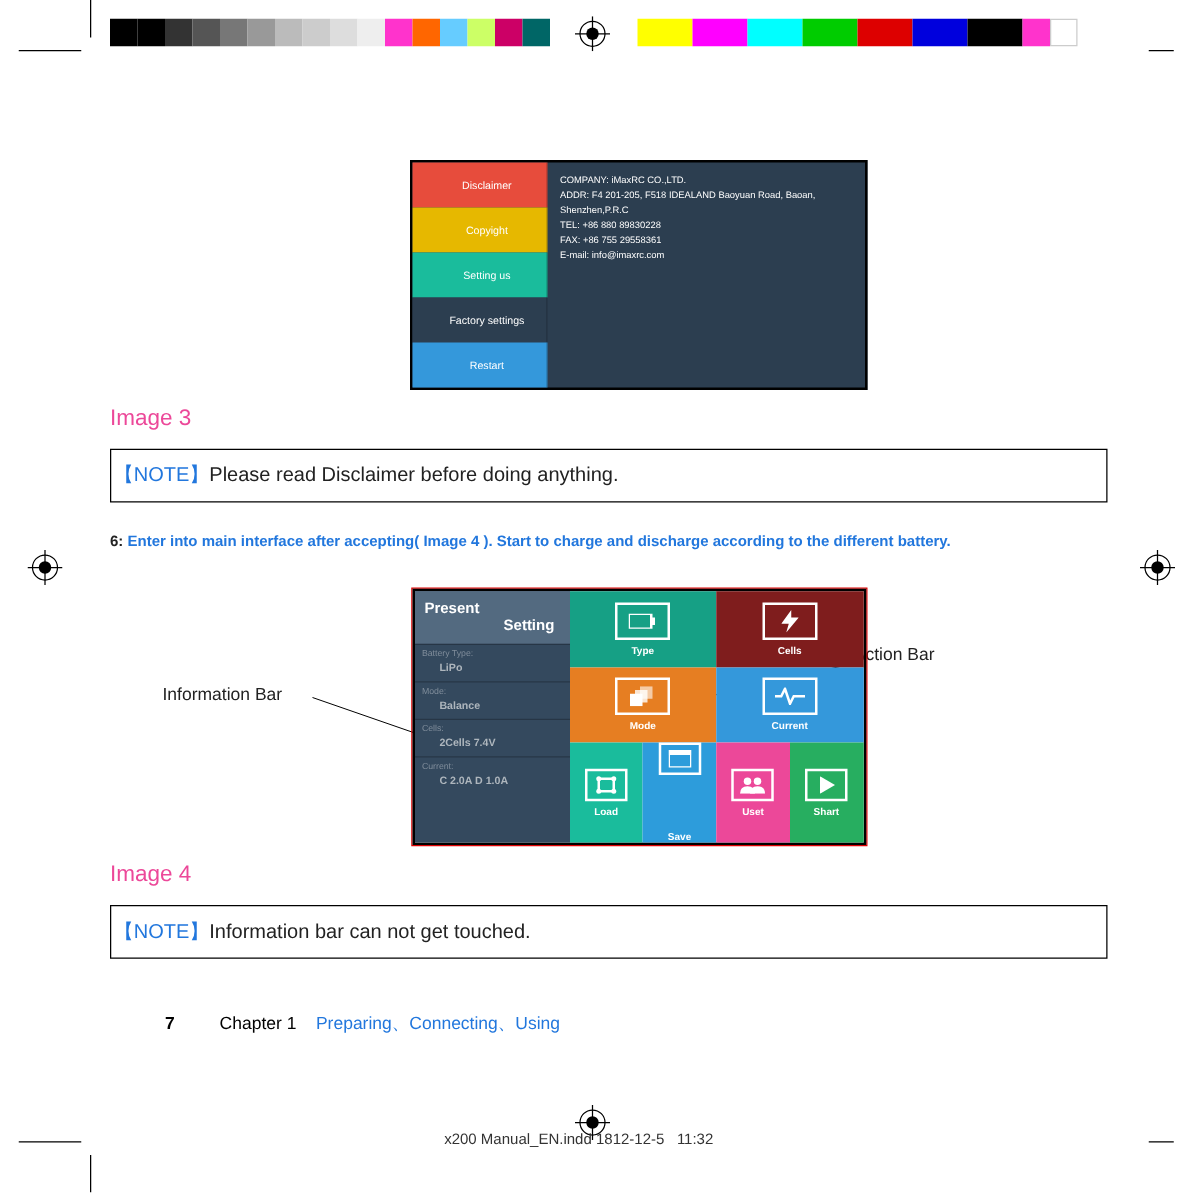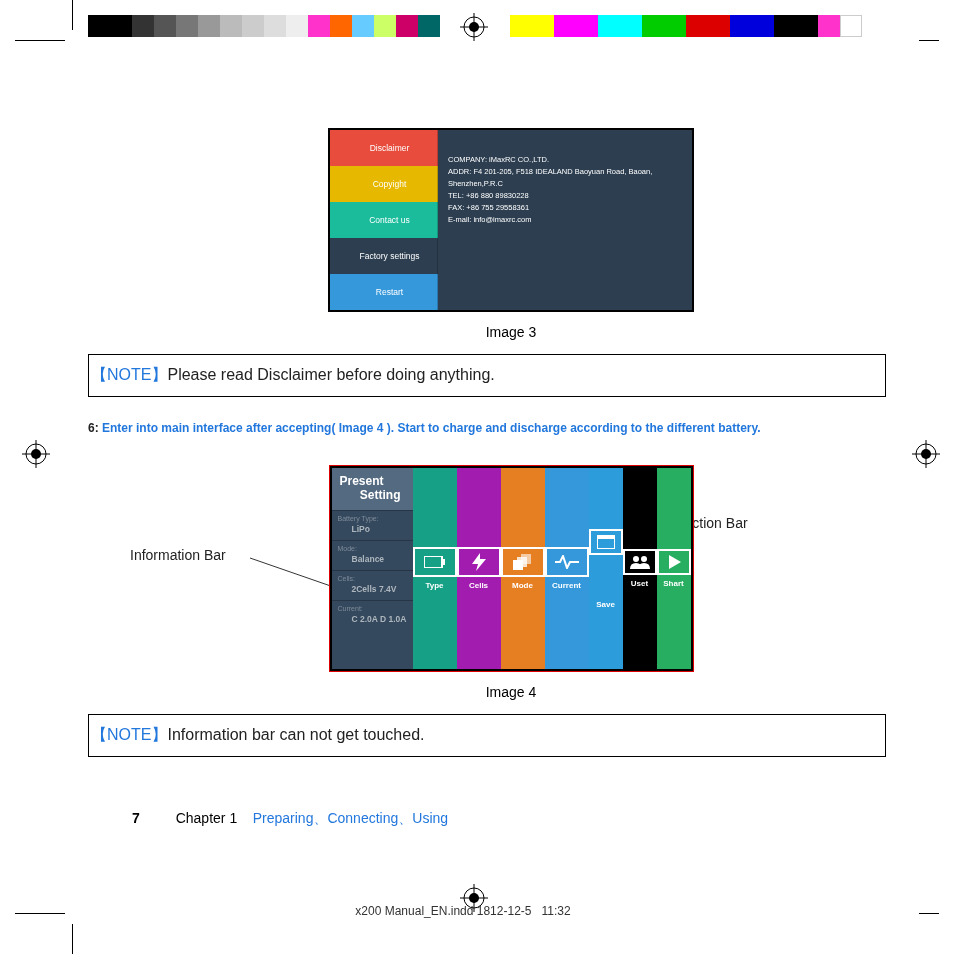--- a/index.html
+++ b/index.html
@@ -31,23 +31,23 @@
   
   
   .img3 { margin: 78px auto 0; width: 366px; border: 2px solid #000; display: flex; background: #2c3e50; }
   .img3-left { width: 108px; }
   .img3-left .btn { height: 36px; display: flex; align-items: center; justify-content: center; font-size: 8.5px; color: #fff; border-right:1px solid rgba(0,0,0,.2);padding-left:12px; }
   .b-red { background: #e74c3c; }
   .b-yel { background: #e6b800; }
   .b-teal { background: #1abc9c; }
   .b-dark { background: #2c3e50; }
   .b-blue { background: #3498db; }
-  .img3-right { flex: 1; padding: 24px 10px; font-size: 7.5px; line-height: 1.6; color: #fff; }
-  
-  .caption { text-align: center; font-size: 14px; margin: 12px 0 14px; color:#000000;}
+  .img3-right { flex: 1; padding: 8px 10px; font-size: 7.5px; line-height: 1.6; color: #fff; }
+  
+  .caption { text-align: left; font-size: 18px; margin: 12px 0 14px; color:#ec4899;}
   
   .note-box { margin: 0 48px 0 0; border: 1px solid #000; padding: 10px 2px; font-size: 16px; color: #222; }
   .note-tag { color: #2277dd; }
   
   .section-6 { margin: 22px 48px 0 0; font-size: 12px; line-height: 1.5; font-weight: bold; color: #2277dd; }
   .section-6 .num { color: #222; }
   
   .label-action { position: absolute; top: 465px; left: 595px; font-size: 14px; color:#222; }
   .label-info { position: absolute; top: 497px; left: 42px; font-size: 14px; color:#222;}
   
@@ -55,32 +55,32 @@
   .img4-wrap { margin: 28px auto 0; width: 365px; border: 1px solid #d00; position: relative; }
   .img4 { border: 2px solid #000; display: flex; height: 205px; }
   .info-bar { width: 124px; background: #34495e; }
   .present { background:#536a80; padding: 6px 8px 8px; }
   .present .t1 { color:#fff; font-weight:bold; font-size:12px; }
   .present .t2 { color:#fff; font-weight:bold; font-size:12px; text-align:right; padding-right:4px; }
   .info-row { border-top:1px solid rgba(0,0,0,.25); padding: 4px 6px 6px; }
   .info-row .lbl { font-size: 7px; color: #7f8c9a; }
   .info-row .val { font-size: 8.5px; color: #aeb6bd; font-weight:bold; padding-left: 14px; margin-top:2px; }
   
-  .action-bar { flex:1; display:flex; flex-direction:row; }
+  .action-bar { flex:1; display:flex; flex-direction:column; }
   .arow { flex:1; display:flex; }
   .tile { flex:1; display:flex; flex-direction:column; align-items:center; justify-content:center; gap:4px; }
   .tile .iconbox { width: 44px; height: 30px; border: 2px solid #fff; display:flex; align-items:center; justify-content:center; }
   .tile .tl { font-size: 8px; color:#fff; font-weight:bold; }
   .t-green { background:#16a085; }
-  .t-yel { background:#a21caf; }
+  .t-yel { background:#7f1d1d; }
   .t-orange{ background:#e67e22; }
   .t-blue { background:#3498db; }
   .t-teal { background:#1abc9c; }
   .t-lblue{ background:#2d9cdb;gap:45px; }
-  .t-red  { background:#000000; }
+  .t-red  { background:#ec4899; }
   .t-grn2 { background:#27ae60; }
   .small-tile .iconbox { width:34px; height:26px; }
   
   .chapter { position:absolute; bottom: 56px; left:44px; font-size:14px; }
   .chapter .pn { font-weight:bold; margin-right: 32px; }
   .chapter .blue { color:#2277dd; }
   
   .footer { position:absolute; bottom: 36px; left: 40px; right: 20px; font-size: 12px; color:#333; display:flex; justify-content:center; padding-right: 48px;}
   
 </style>
@@ -155,21 +155,21 @@
       <line x1="14" y1="0" x2="14" y2="28" stroke="#000"></line>
       <line x1="0" y1="14" x2="28" y2="14" stroke="#000"></line>
     </svg></div>
 
 <div class="page">
 
   <div class="img3">
     <div class="img3-left">
       <div class="btn b-red">Disclaimer</div>
       <div class="btn b-yel">Copyight</div>
-      <div class="btn b-teal">Contact us</div>
+      <div class="btn b-teal">Setting us</div>
       <div class="btn b-dark">Factory settings</div>
       <div class="btn b-blue">Restart</div>
     </div>
     <div class="img3-right">
       <div>COMPANY: iMaxRC CO.,LTD.</div>
       <div>ADDR: F4 201-205, F518 IDEALAND Baoyuan Road, Baoan, Shenzhen,P.R.C</div>
       <div>TEL: +86 880 89830228</div>
       <div>FAX: +86 755 29558361</div>
       <div>E-mail: info@imaxrc.com</div>
     </div>
@@ -252,20 +252,32 @@
           <div class="tile t-blue">
             <div class="iconbox">
                 <svg width="24" height="14" viewBox="0 0 24 14">
                   <polyline points="0,7 5,7 8,1 12,13 15,7 24,7" fill="none" stroke="#fff" stroke-width="2"></polyline>
                 </svg>
               </div>
             <div class="tl">Current</div>
           </div>
         </div>
         <div class="arow">
+          <div class="tile t-teal small-tile">
+            <div class="iconbox">
+                <svg width="18" height="16" viewBox="0 0 18 16">
+                  <rect x="3" y="3" width="12" height="10" fill="none" stroke="#fff" stroke-width="2"></rect>
+                  <circle cx="3" cy="3" r="2" fill="#fff"></circle>
+                  <circle cx="15" cy="3" r="2" fill="#fff"></circle>
+                  <circle cx="3" cy="13" r="2" fill="#fff"></circle>
+                  <circle cx="15" cy="13" r="2" fill="#fff"></circle>
+                </svg>
+              </div>
+            <div class="tl">Load</div>
+          </div>
           <div class="tile t-lblue small-tile">
             <div class="iconbox">
                 <svg width="18" height="14" viewBox="0 0 18 14">
                   <rect x="0" y="0" width="18" height="14" fill="none" stroke="#fff" stroke-width="2"></rect>
                   <rect x="0" y="0" width="18" height="4" fill="#fff"></rect>
                 </svg>
               </div>
             <div class="tl">Save</div>
           </div>
           <div class="tile t-red small-tile">

